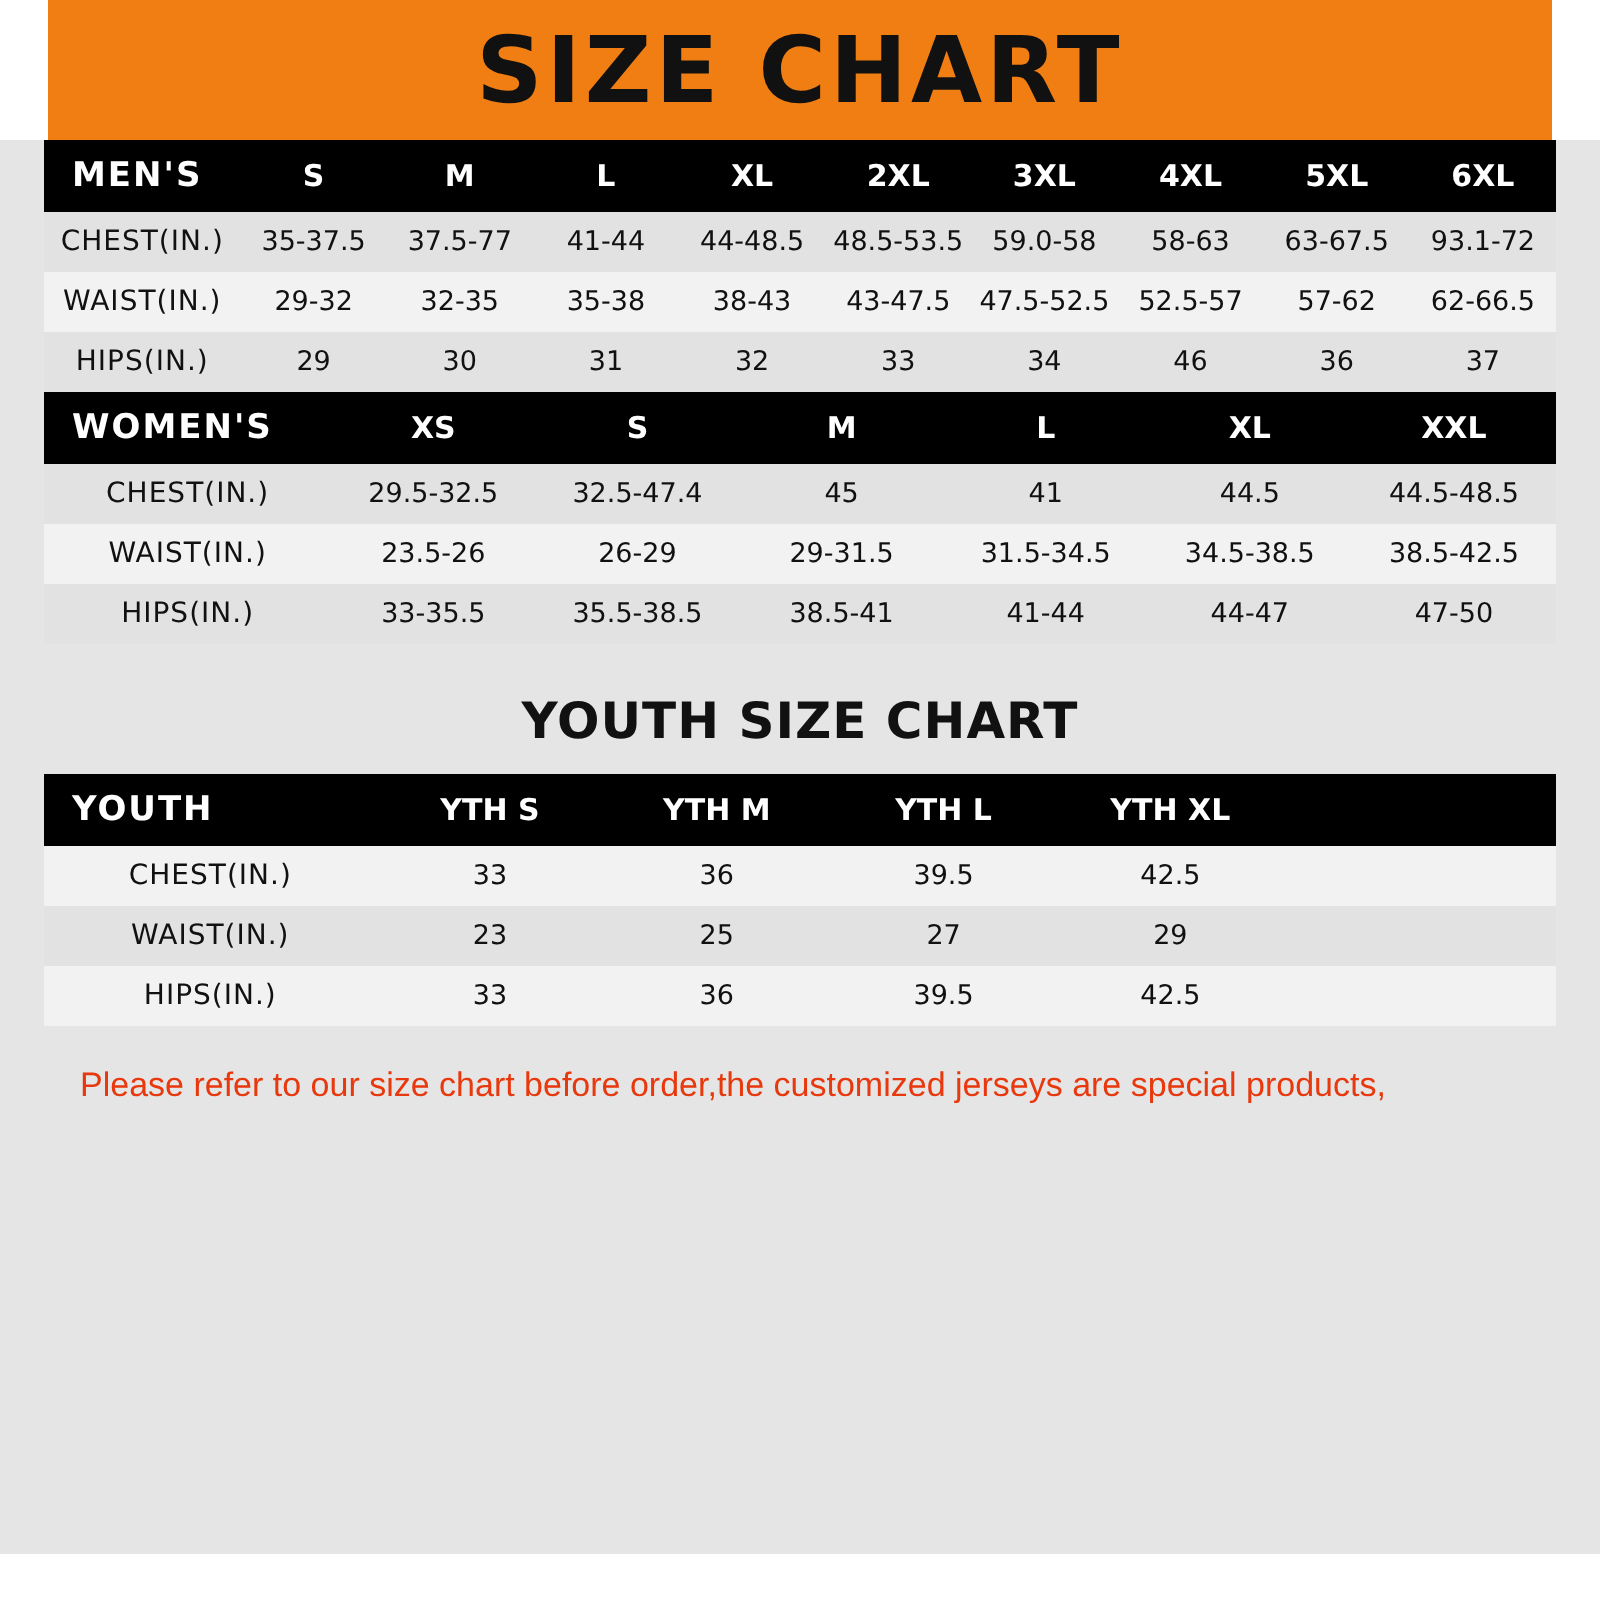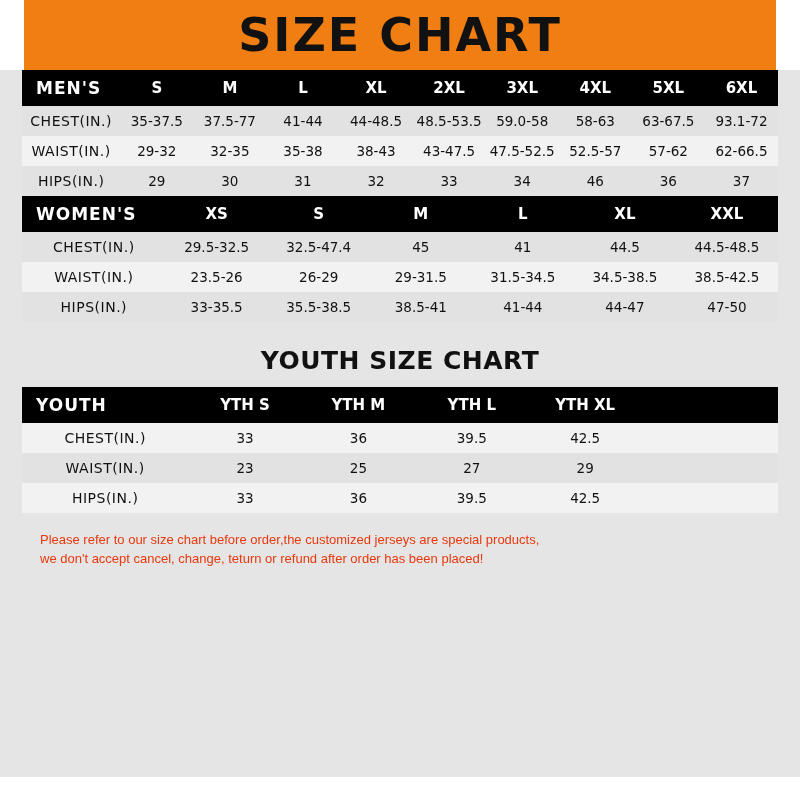--- a/index.html
+++ b/index.html
@@ -111,21 +111,21 @@
   .women-table col.c0 { width: 19%; }
   .youth-table col.c0 { width: 22%; }
   .youth-table col.cx { width: 15%; }
   .youth-table col.pad { width: 18%; }
 
   .notice {
     margin-top: 18px;
     padding: 0 18px;
     color: #e8380d;
     font-family: "Liberation Sans", sans-serif;
-    font-size: 13px;
+    font-size: 17px;
     line-height: 1.45;
     text-align: left;
   }
 </style>
 </head>
 <body>
 
 <div class="page">
 
   <div class="header-band">
@@ -301,17 +301,16 @@
           <td>36</td>
           <td>39.5</td>
           <td>42.5</td>
           <td></td>
         </tr>
       </tbody>
     </table>
 
     <div class="notice">
       <div>Please refer to our size chart before order,the customized jerseys are special products,</div>
-      <div>we don't accept cancel, change, teturn or refund after order has been placed!</div>
     </div>
 
   </div>
 </div>
 
 </body></html>

